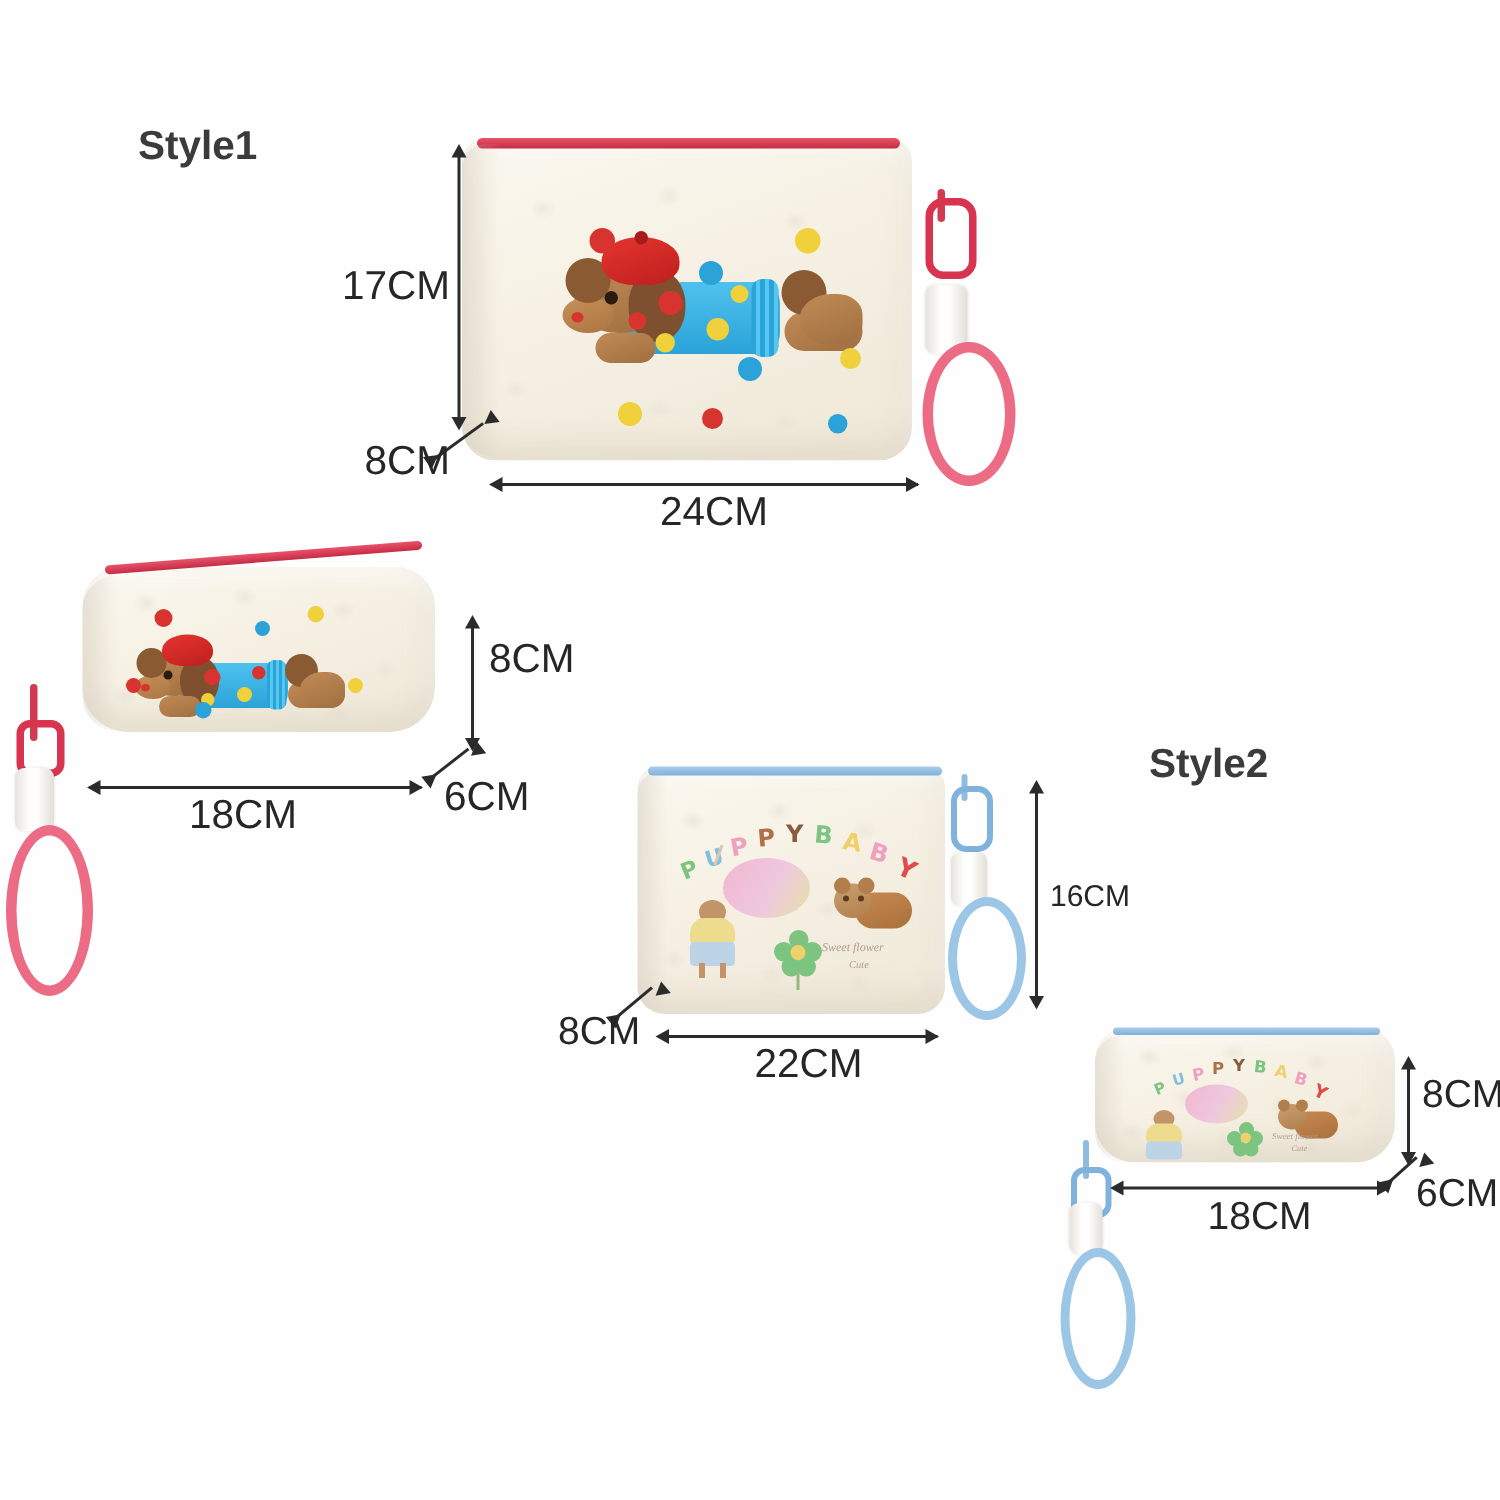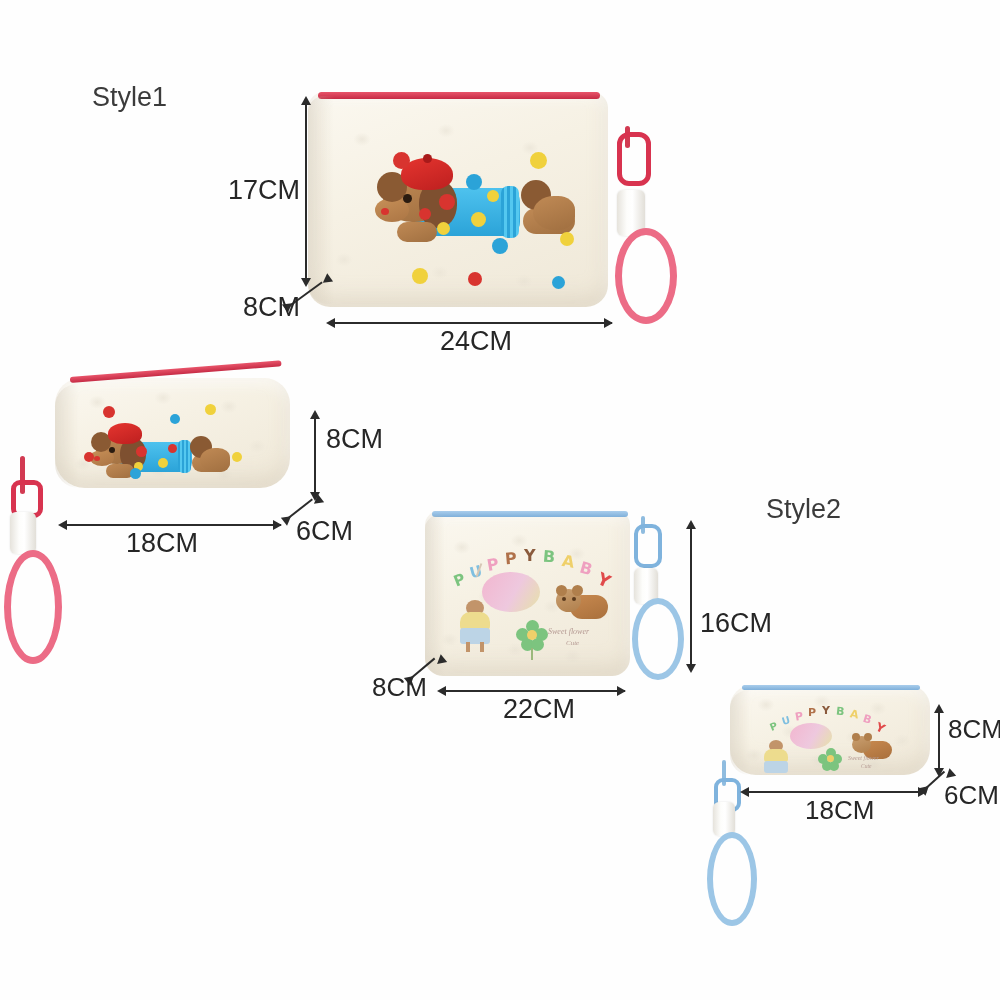--- a/index.html
+++ b/index.html
@@ -14,21 +14,21 @@
 
   
   .watermark{
     left:185px;top:-4px;width:420px;height:30px;
     color:#fbfbfb;font-size:26px;font-weight:700;letter-spacing:2px;
     white-space:nowrap;overflow:hidden;
   }
 
   
   .style-label{
-    color:#3b3b3b;font-size:27px;font-weight:400;white-space:nowrap;
+    color:#3b3b3b;font-size:27px;font-weight:700;white-space:nowrap;
   }
 
   
   .dim{
     color:#262626;font-weight:400;white-space:nowrap;
     font-family:"Liberation Sans",sans-serif;
   }
 
   
   .vline{background:#2b2b2b;width:1.6px;}
@@ -322,21 +322,21 @@
            border-width:4px;border-color:#7fb3dd;border-radius:10px;"></div>
       <div class="bead" style="left:634px;top:568px;width:24px;height:36px;"></div>
       <div class="rope" style="left:632px;top:598px;width:40px;height:70px;
            border-width:6px;border-color:#9cc6e6;border-radius:50%;"></div>
     </div>
 
     <div data-name="dimension-height-16cm">
       <div class="abs vline" style="left:690px;top:528px;height:142px;"></div>
       <div class="abs arrow ar-up" style="left:686px;top:520px;"></div>
       <div class="abs arrow ar-down" style="left:686px;top:664px;"></div>
-      <div class="abs dim" style="left:700px;top:608px;font-size:27px;">16CM</div>
+      <div class="abs dim" style="left:700px;top:587px;font-size:20px;">16CM</div>
     </div>
 
     <div data-name="dimension-depth-8cm">
       <div class="abs diag" style="left:410px;top:678px;width:32px;transform:rotate(-40deg);"></div>
       <div class="abs arrow ar-right" style="left:406px;top:674px;transform:rotate(-40deg);"></div>
       <div class="abs arrow ar-left" style="left:436px;top:656px;transform:rotate(-40deg);"></div>
       <div class="abs dim" style="left:372px;top:672px;font-size:26px;">8CM</div>
     </div>
 
     <div data-name="dimension-width-22cm">

